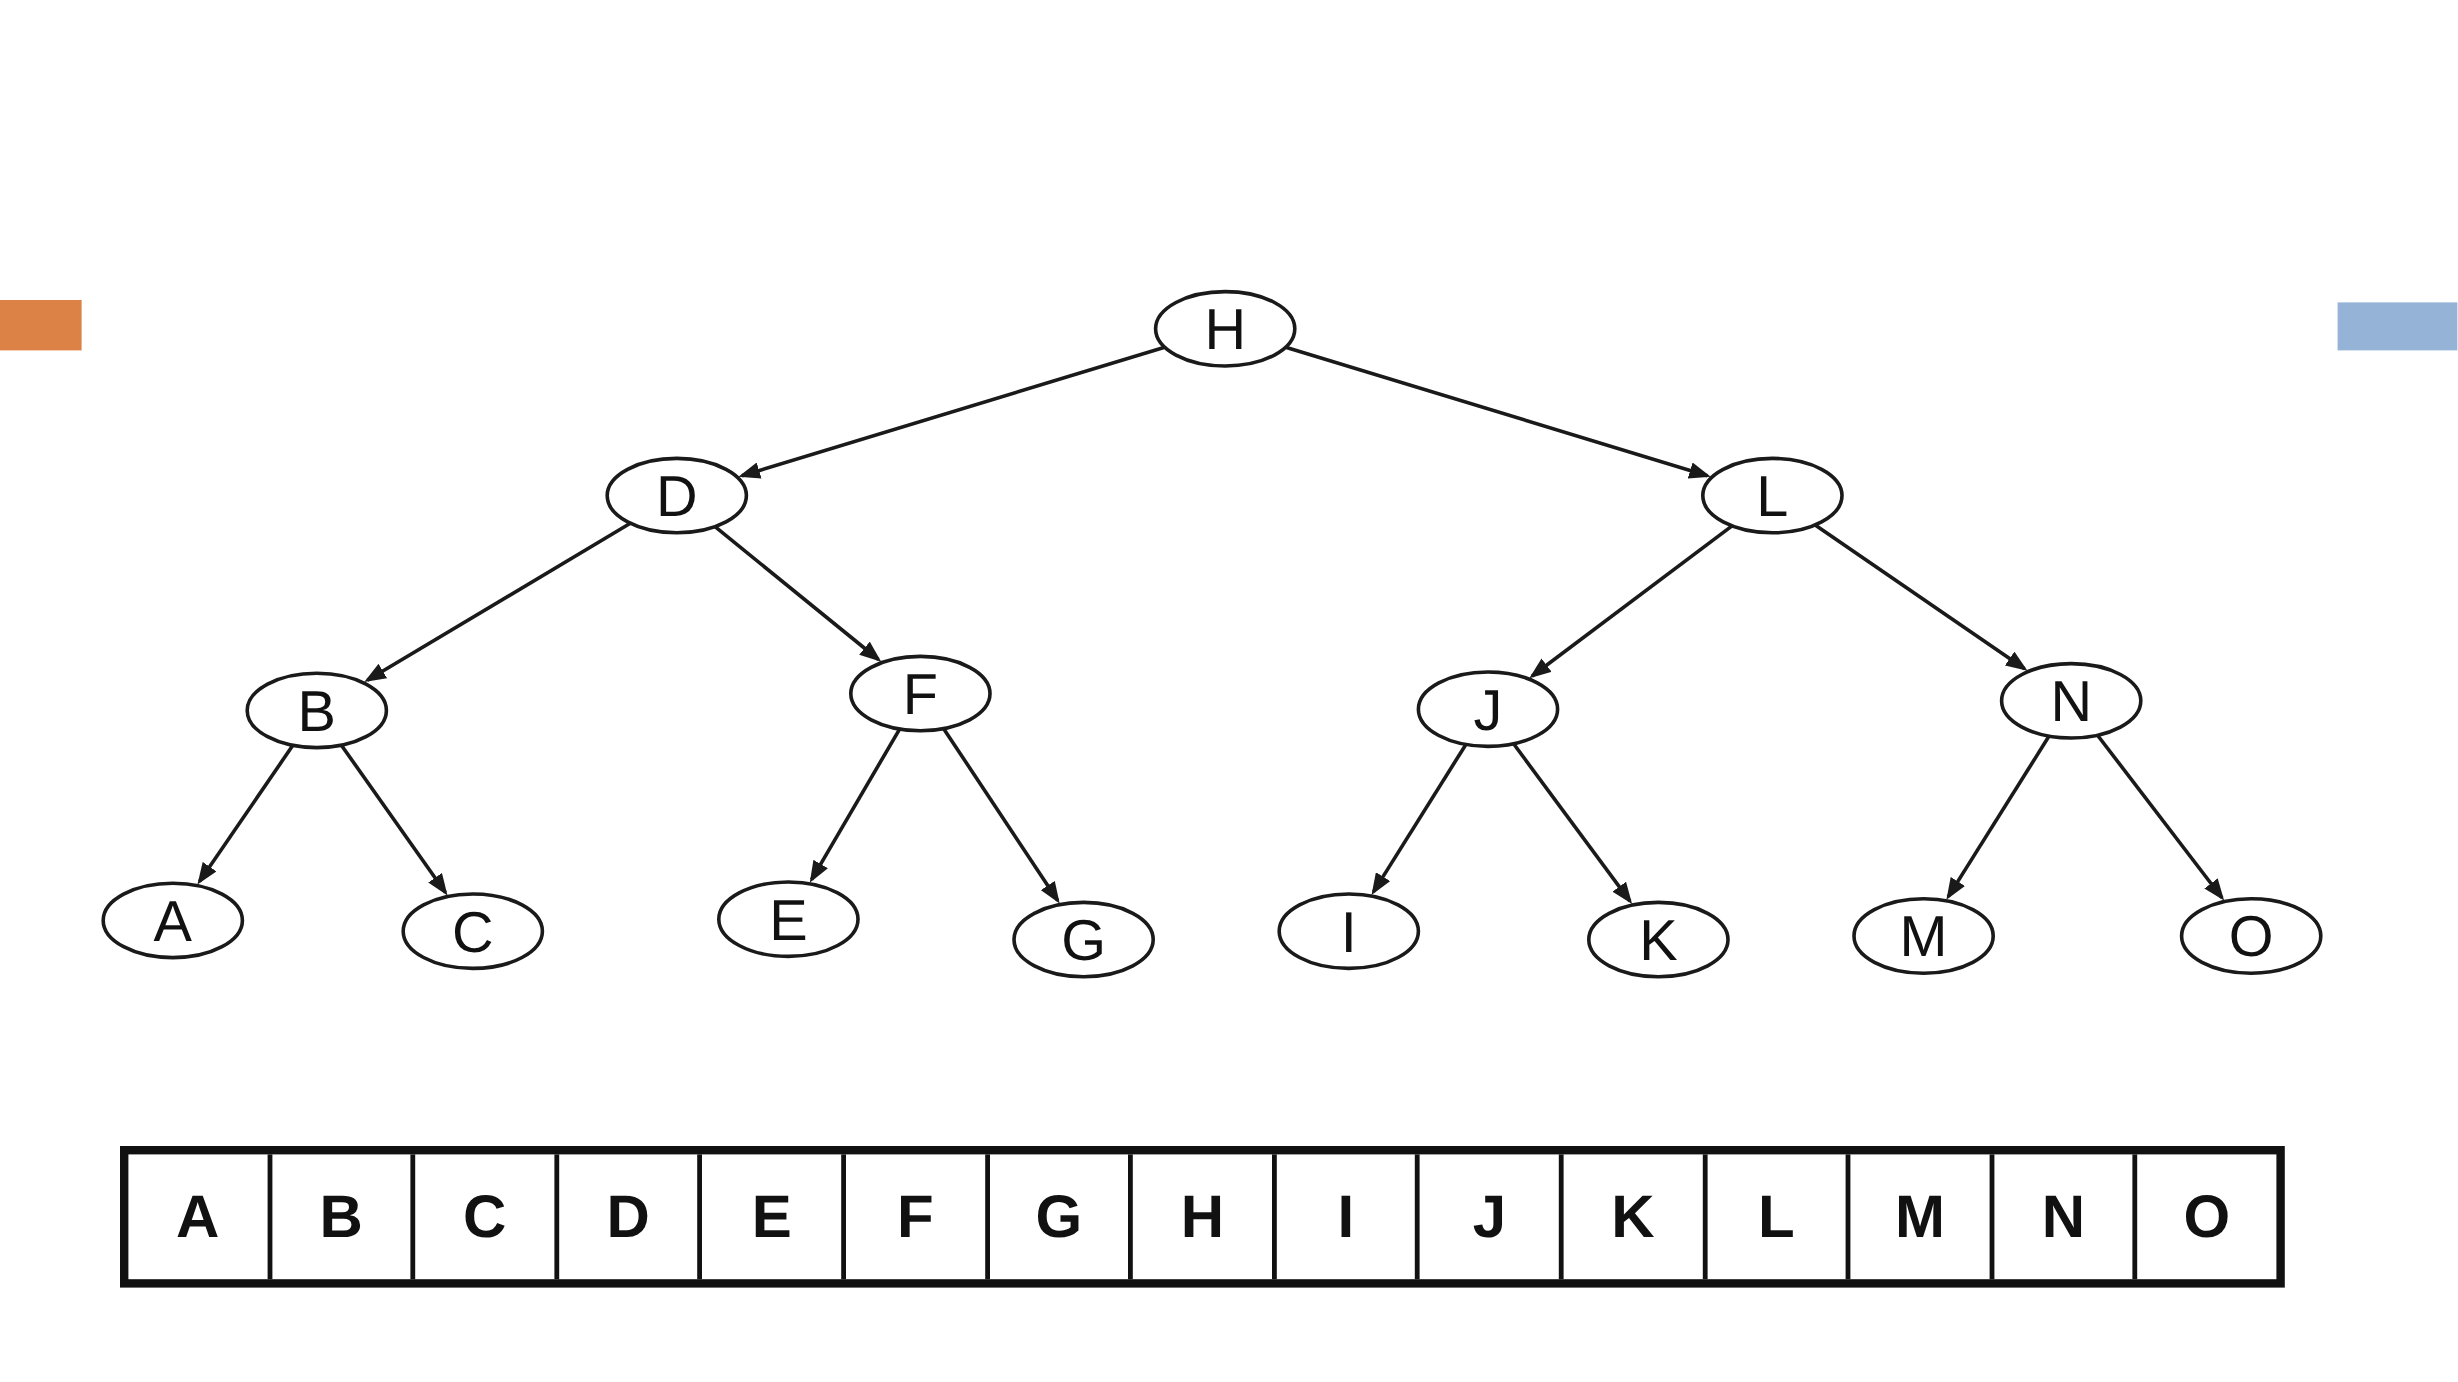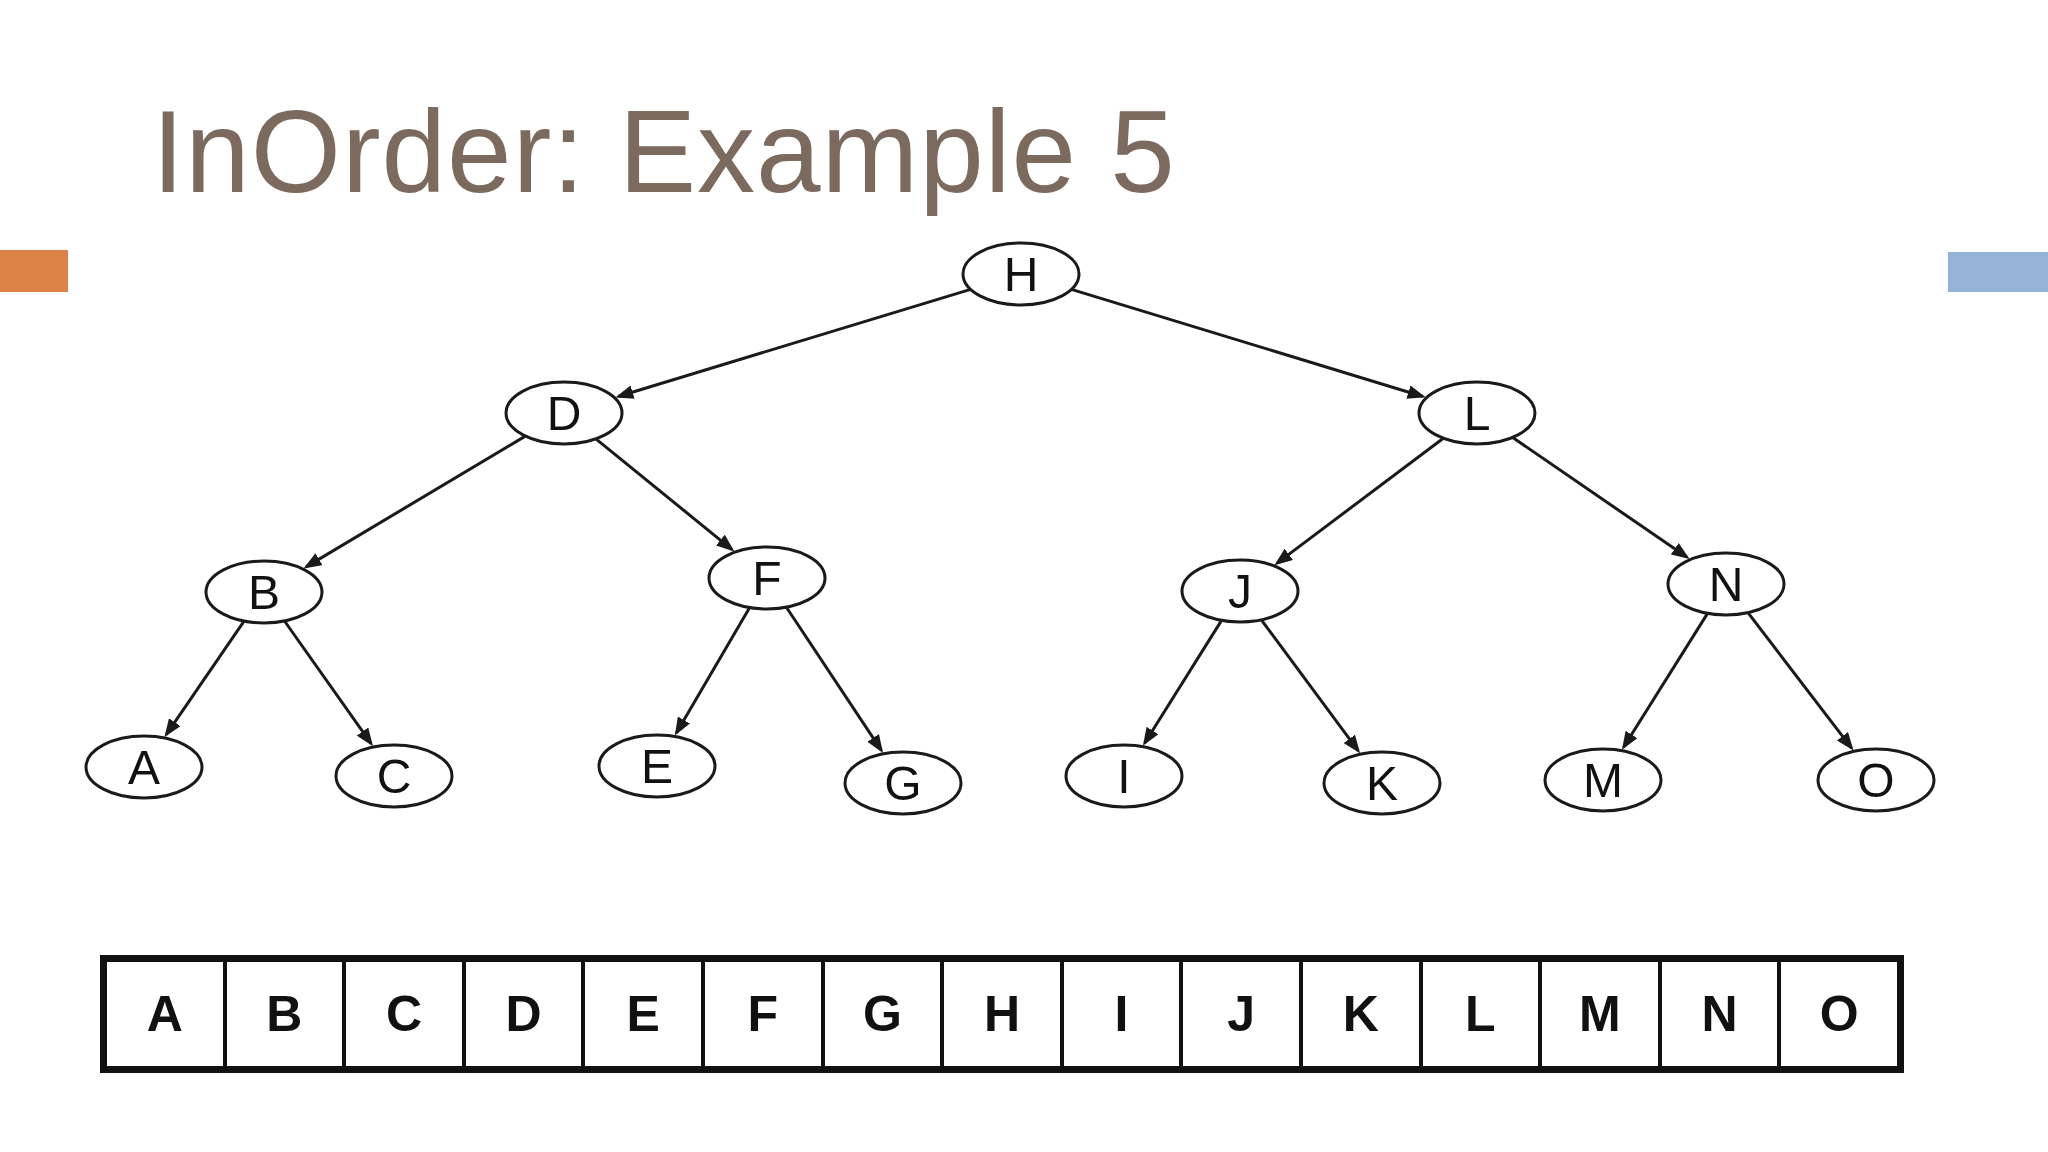--- a/index.html
+++ b/index.html
@@ -75,21 +75,20 @@
     color: #111111;
   }
   .array-cell:first-child {
     border-left: none;
   }
 </style>
 </head>
 <body>
 
 <div class="slide">
-  <div class="slide-title" style="color: rgb(125, 106, 94);">InOrder: Example 5</div>
 
   <div class="accent-bar-left" style="background: rgb(220, 130, 70);"></div>
 
   <div class="accent-bar-right" style="background: rgb(149, 179, 215);"></div>
 
   <svg class="tree-svg" id="tree-svg" viewBox="0 0 2048 1152" xmlns="http://www.w3.org/2000/svg">
       <defs>
         <marker id="arrowhead" markerWidth="18" markerHeight="14" refX="15" refY="7" orient="auto" markerUnits="userSpaceOnUse">
           <path d="M0,0 L18,7 L0,14 Z" fill="#1A1A1A"></path>
         </marker>

